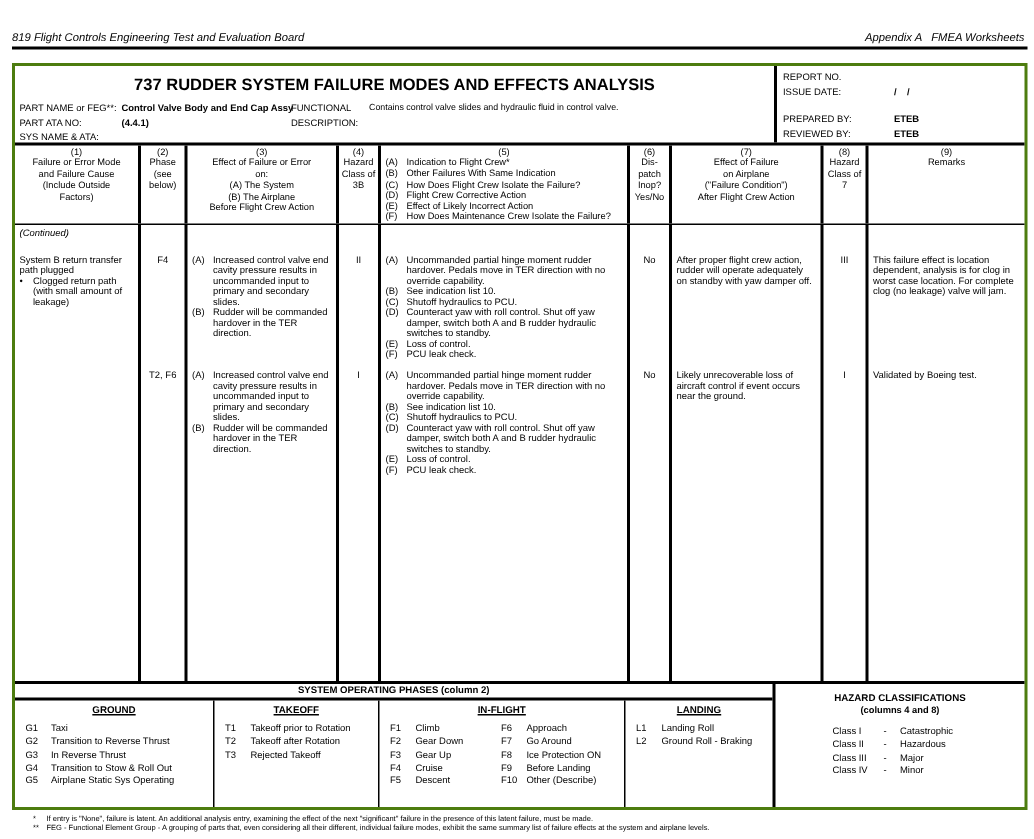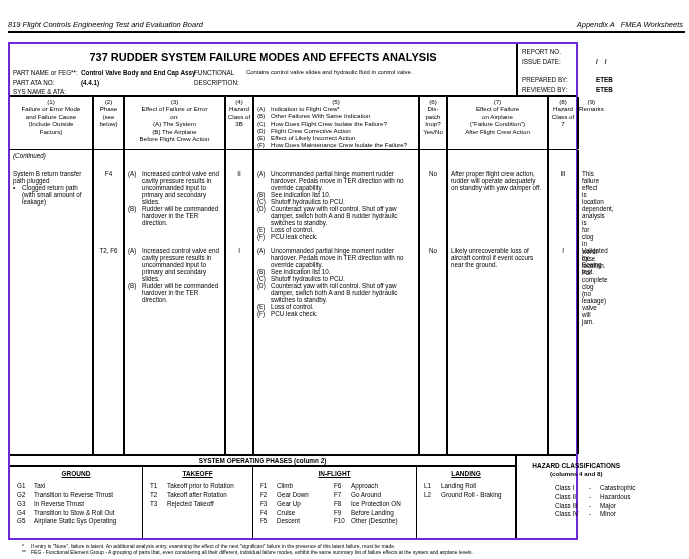--- a/index.html
+++ b/index.html
@@ -3,21 +3,21 @@
 <meta charset="utf-8">
 <style>
   html,body{margin:0;padding:0;}
   body{width:689px;height:559px;position:relative;background:#fff;color:#000;
        font-family:"Liberation Sans",sans-serif;-webkit-font-smoothing:antialiased;}
   
   .ph-left{position:absolute;left:8px;top:20px;font-style:italic;font-size:7.5px;}
   .ph-right{position:absolute;right:6px;top:20px;font-style:italic;font-size:7.5px;white-space:pre;}
   .rule{position:absolute;left:8px;top:31px;width:677px;height:2px;background:#000;}
   
-  .tbl{position:absolute;left:8px;top:42px;width:570px;height:498px;border:2px solid #6d28d9;
+  .tbl{position:absolute;left:8px;top:42px;width:677px;height:498px;border:2px solid #4d7c0f;
        box-sizing:border-box;display:flex;flex-direction:column;font-size:6.3px;line-height:1.12;}
   
   .titleband{height:53px;flex:none;display:flex;border-bottom:2px solid #000;box-sizing:border-box;}
   .titleleft{width:508px;flex:none;border-right:2px solid #000;box-sizing:border-box;position:relative;}
   .bigtitle{text-align:center;font-weight:bold;font-size:11px;margin-top:7px;}
   .partrows{position:absolute;left:3px;top:24px;width:180px;}
   .prow{display:flex;line-height:9.5px;}
   .plabel{width:68px;flex:none;}
   .pvalue{font-weight:bold;white-space:nowrap;}
   .funcblock{position:absolute;left:184px;top:24px;display:flex;width:318px;}

